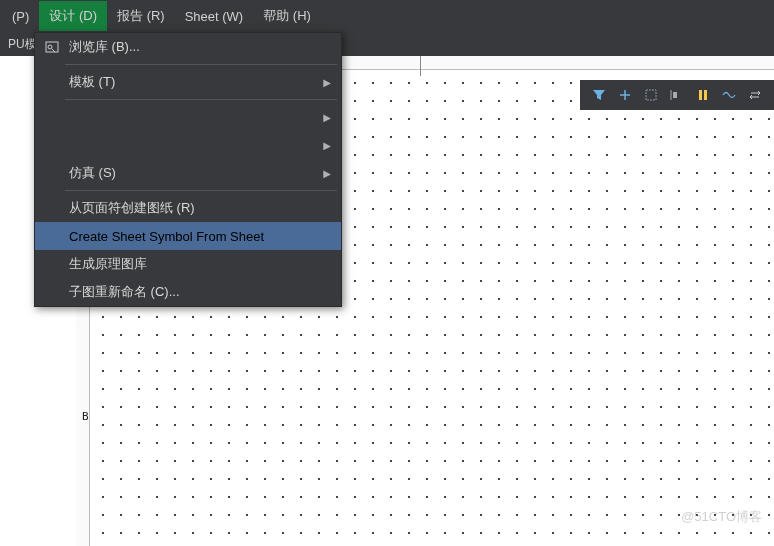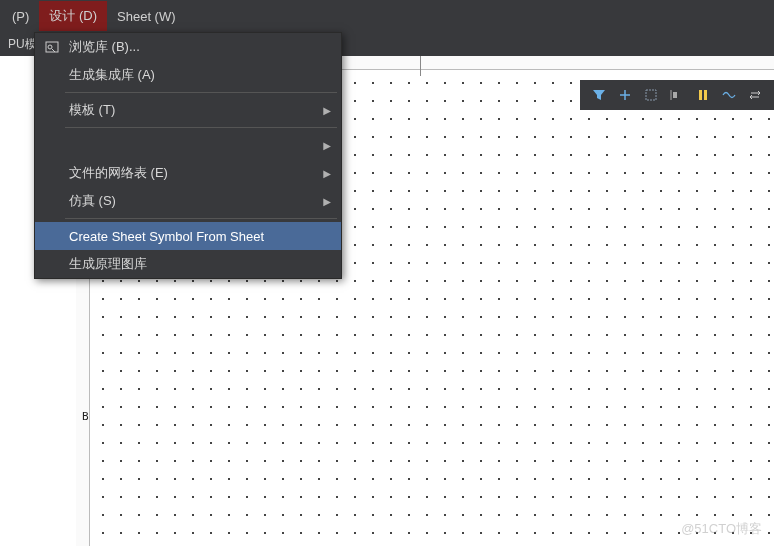--- a/index.html
+++ b/index.html
@@ -57,21 +57,21 @@
   font-size: 10px;
   color: #b0b0b0;
 }
 .dropdown .sep {
   height: 1px;
   background: #555;
   margin: 3px 4px 3px 30px;
 }
 .dropdown .row.highlight {
   background: #4a6a98;
-  color: #ffffff;
+  color: #000000;
 }
 .dropdown .icon-slot {
   position: absolute;
   left: 8px;
   width: 18px;
   display: flex;
   justify-content: center;
   color: #ccc;
 }
 
@@ -134,33 +134,35 @@
   width: 26px;
   height: 24px;
   display: flex;
   align-items: center;
   justify-content: center;
   cursor: pointer;
 }
 
 .watermark {
   position: absolute;
-  bottom: 8px;
+  bottom: 20px;
   right: 12px;
   color: rgba(120,120,120,0.35);
   font-size: 13px;
 }
 </style>
 </head>
 <body>
 
 <div class="menubar">
   <span class="mi">(P)</span>
-  <span class="mi" style="background:#7f1d1d">设计 (D)</span>
+  <span class="mi" style="background:#15803d">设计 (D)</span>
+  <span class="mi">报告 (R)</span>
   <span class="mi">Sheet (W)</span>
+  <span class="mi">帮助 (H)</span>
 </div>
 <div class="red-box"></div>
 
 <div class="subbar">
   <span>PU模</span>
 </div>
 
 <div class="canvas-area"></div>
 <div class="ruler-v"></div>
 <div class="ruler-h-fake"></div>
@@ -173,47 +175,49 @@
   <div class="row">
     <span class="icon-slot">
       <svg width="14" height="14" viewBox="0 0 14 14">
           <rect x="1" y="2" width="12" height="10" fill="none" stroke="#ccc"></rect>
           <circle cx="5" cy="7" r="2" fill="none" stroke="#ccc"></circle>
           <line x1="7" y1="9" x2="10" y2="12" stroke="#ccc"></line>
         </svg>
     </span>
     <span>浏览库 (B)...</span>
   </div>
-  <div class="row">
-      <span>生成集成库 (A)</span>
-    </div>
   <div class="sep"></div>
   <div class="row">
       <span>模板 (T)</span>
       <span class="arrow">▶</span>
     </div>
   <div class="sep"></div>
   <div class="row">
       <span class="arrow">▶</span>
     </div>
   <div class="row">
-      <span>文件的网络表 (E)</span>
       <span class="arrow">▶</span>
     </div>
   <div class="row">
       <span>仿真 (S)</span>
       <span class="arrow">▶</span>
     </div>
   <div class="sep"></div>
+  <div class="row">
+      <span>从页面符创建图纸 (R)</span>
+    </div>
   <div class="row highlight">
       <span>Create Sheet Symbol From Sheet</span>
     </div>
   <div class="row">
       <span>生成原理图库</span>
     </div>
+  <div class="row">
+      <span>子图重新命名 (C)...</span>
+    </div>
 </div>
 <div class="red-box-item"></div>
 
 <div class="floating-toolbar">
   <div class="tbtn">
       <svg width="14" height="14" viewBox="0 0 14 14">
         <path d="M1 2h12L9 7v5l-4-2V7z" fill="#6bb0e6"></path>
       </svg>
     </div>
   <div class="tbtn">

